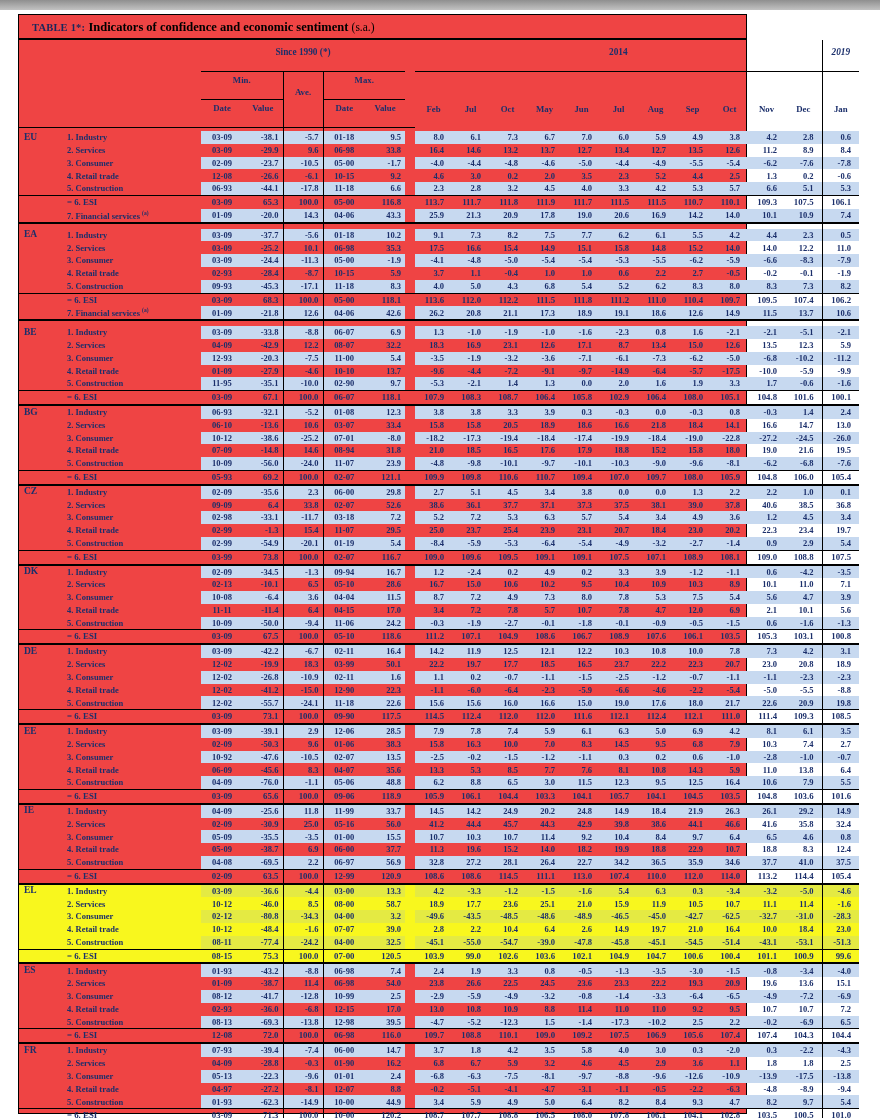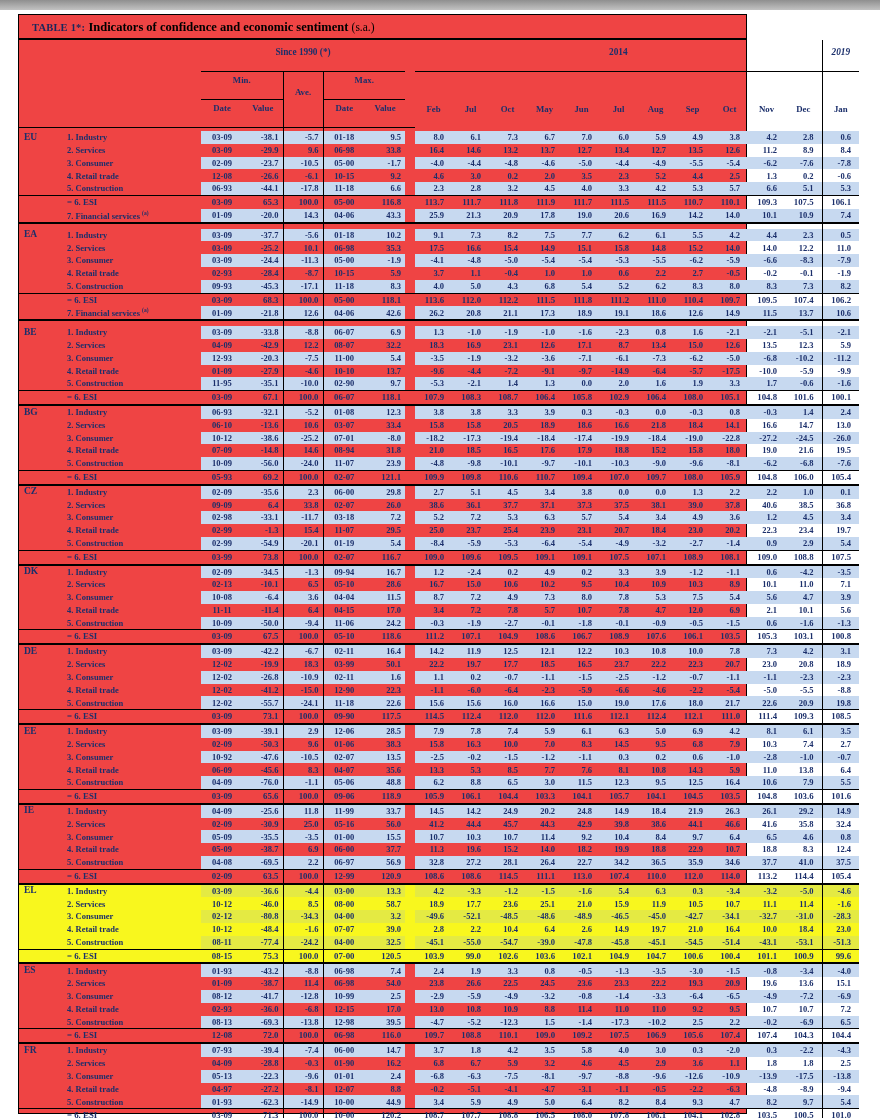--- a/index.html
+++ b/index.html
@@ -775,21 +775,21 @@
           <td class="c-month data">1.0</td>
           <td class="c-month data c-jan">0.1</td>
         </tr>
         <tr>
           <td class="c-code"></td>
           <td class="c-label">2. Services</td>
           <td class="c-date data">09-09</td>
           <td class="c-val data">6.4</td>
           <td class="c-ave data">33.8</td>
           <td class="c-date data">02-07</td>
-          <td class="c-val data">26.0</td>
+          <td class="c-val data">52.6</td>
           <td class="c-gap"></td>
           <td class="c-month data">38.6</td>
           <td class="c-month data">36.1</td>
           <td class="c-month data">37.7</td>
           <td class="c-month data">37.1</td>
           <td class="c-month data">37.3</td>
           <td class="c-month data">37.5</td>
           <td class="c-month data">38.1</td>
           <td class="c-month data">39.0</td>
           <td class="c-month data">37.8</td>
@@ -1460,28 +1460,28 @@
         <tr class="band hl ">
           <td class="c-code"></td>
           <td class="c-label">3. Consumer</td>
           <td class="c-date data">02-12</td>
           <td class="c-val data">-80.8</td>
           <td class="c-ave data">-34.3</td>
           <td class="c-date data">04-00</td>
           <td class="c-val data">3.2</td>
           <td class="c-gap"></td>
           <td class="c-month data">-49.6</td>
-          <td class="c-month data">-52.1</td>
+          <td class="c-month data">-43.5</td>
           <td class="c-month data">-48.5</td>
           <td class="c-month data">-48.6</td>
           <td class="c-month data">-48.9</td>
           <td class="c-month data">-46.5</td>
           <td class="c-month data">-45.0</td>
           <td class="c-month data">-42.7</td>
-          <td class="c-month data">-34.1</td>
+          <td class="c-month data">-62.5</td>
           <td class="c-month data">-32.7</td>
           <td class="c-month data">-31.0</td>
           <td class="c-month data c-jan">-28.3</td>
         </tr>
         <tr class="hl ">
           <td class="c-code"></td>
           <td class="c-label">4. Retail trade</td>
           <td class="c-date data">10-12</td>
           <td class="c-val data">-48.4</td>
           <td class="c-ave data">-1.6</td>

